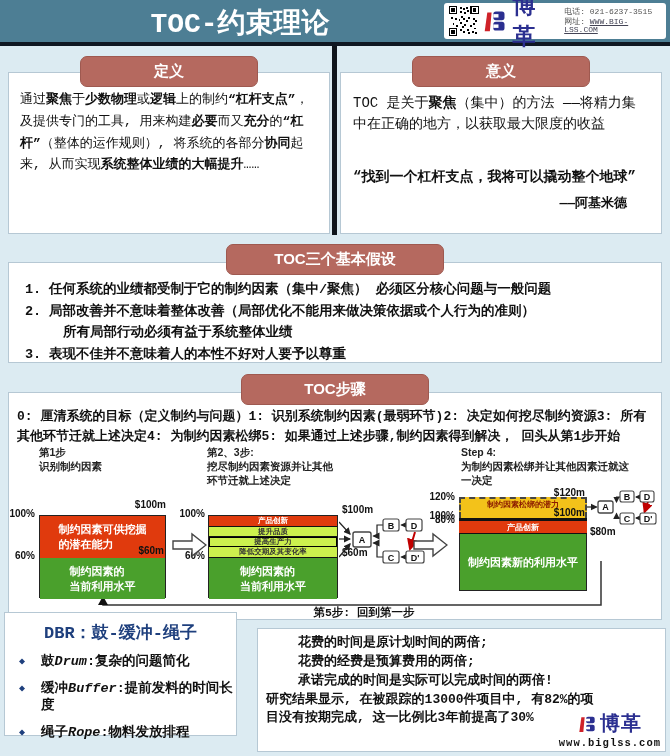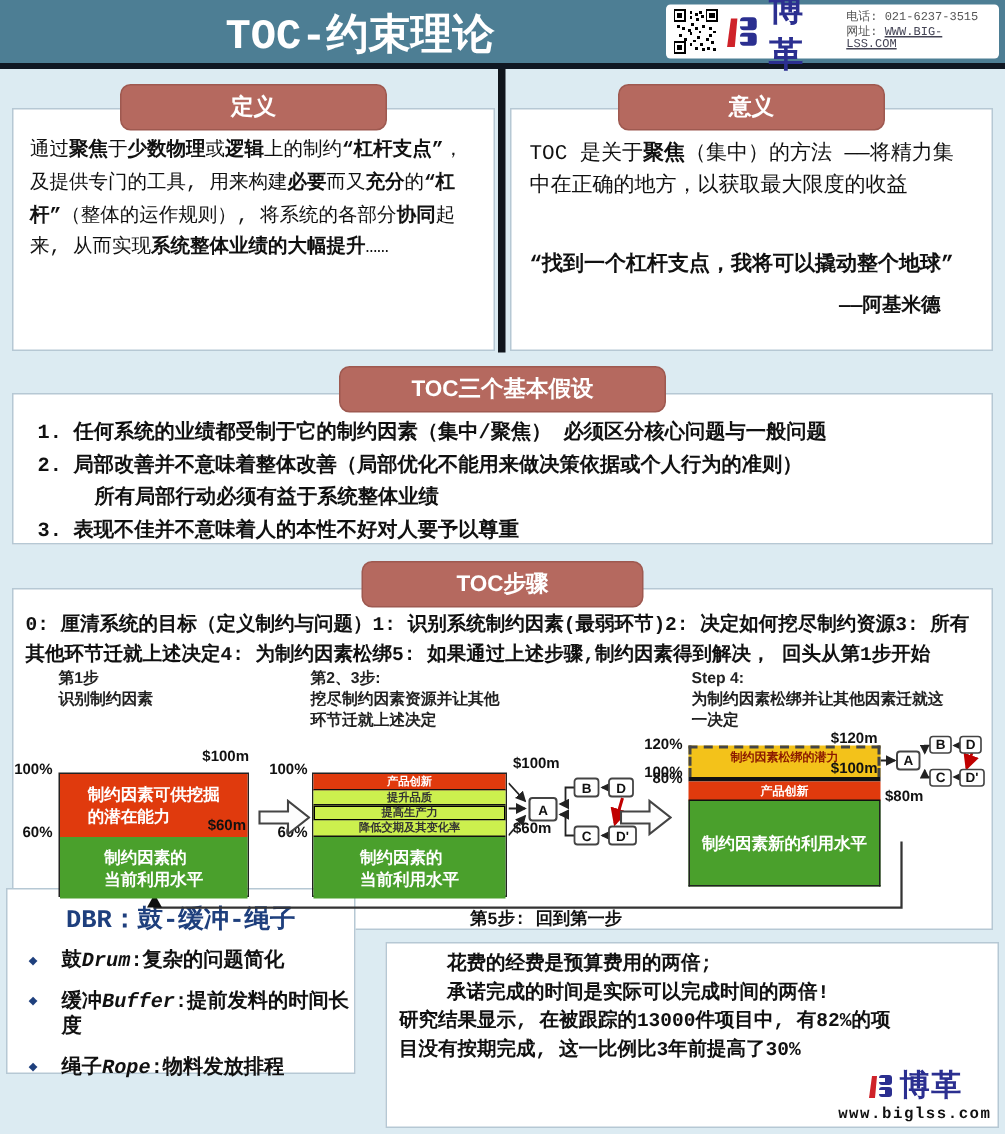--- a/index.html
+++ b/index.html
@@ -267,38 +267,39 @@
     <text class="node-text" x="60" y="11.5" text-anchor="middle">D</text>
     <rect x="33" y="25" width="14" height="11" rx="2" fill="#fff" stroke="#444" stroke-width="1.1"></rect>
     <text class="node-text" x="40" y="33.5" text-anchor="middle">C</text>
     <rect x="53" y="25" width="16" height="11" rx="2" fill="#fff" stroke="#444" stroke-width="1.1"></rect>
     <text class="node-text" x="61" y="33.5" text-anchor="middle">D'</text>
   </svg>
 
   <div class="abs serif" style="left:230px;top:212px;width:250px;text-align:center;font-size:11.5px;font-weight:bold;z-index:2;">第5步: 回到第一步</div>
 </div>
 
-<div class="panel" style="left:4px;top:592px;width:233px;height:124px;">
+<div class="panel" style="left:4px;top:612px;width:233px;height:124px;">
   <div class="serif" style="margin-top:8px;text-align:center;font-size:17px;font-weight:bold;color:#1e3f7d;">DBR：鼓-缓冲-绳子</div>
   <div class="dbr-row serif">
     <span class="diamond">◆</span>
     <span><span style="font-weight: bold;">鼓</span><span style="font-weight: bold; font-style: italic;">Drum</span><span style="font-weight: bold;">:复杂的问题简化</span></span>
   </div>
   <div class="dbr-row serif">
     <span class="diamond">◆</span>
     <span><span style="font-weight: bold;">缓冲</span><span style="font-weight: bold; font-style: italic;">Buffer</span><span style="font-weight: bold;">:提前发料的时间长度</span></span>
   </div>
   <div class="dbr-row serif">
     <span class="diamond">◆</span>
     <span><span style="font-weight: bold;">绳子</span><span style="font-weight: bold; font-style: italic;">Rope</span><span style="font-weight: bold;">:物料发放排程</span></span>
   </div>
 </div>
 
 <div class="panel" style="left:257px;top:628px;width:409px;height:124px;">
   <div class="serif" style="padding:5px 8px 0 8px;">
+    <div class="rule-line indent">花费的时间是原计划时间的两倍;</div>
     <div class="rule-line indent">花费的经费是预算费用的两倍;</div>
     <div class="rule-line indent">承诺完成的时间是实际可以完成时间的两倍!</div>
     <div class="rule-line" style="width:330px;">研究结果显示, 在被跟踪的13000件项目中, 有82%的项目没有按期完成, 这一比例比3年前提高了30%</div>
   </div>
   <div class="abs" style="right:4px;bottom:2px;display:flex;flex-direction:column;align-items:center;background:#fff;">
     <span style="display:flex;align-items:center;gap:2px;">
       <svg width="20" height="22" viewBox="0 0 30 30">
         <polygon points="5,5 10,5 8,27 2,27" fill="#cf2229"></polygon>
         <rect x="12" y="4" width="13" height="10" rx="3" fill="#2b2f90"></rect>
         <rect x="12" y="16" width="13" height="10" rx="3" fill="#2b2f90"></rect>

